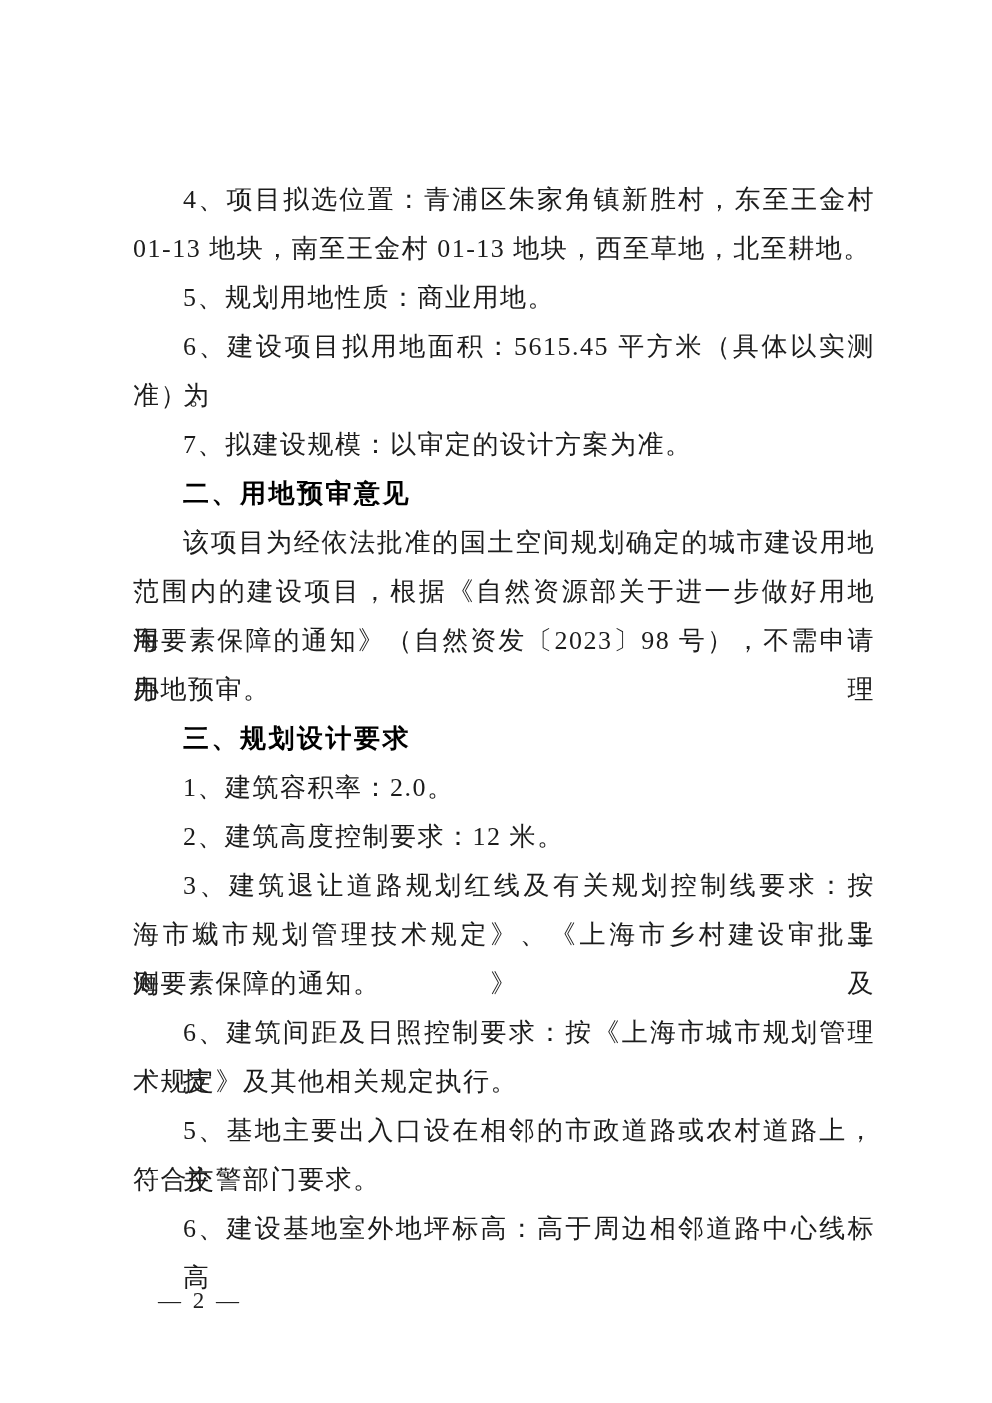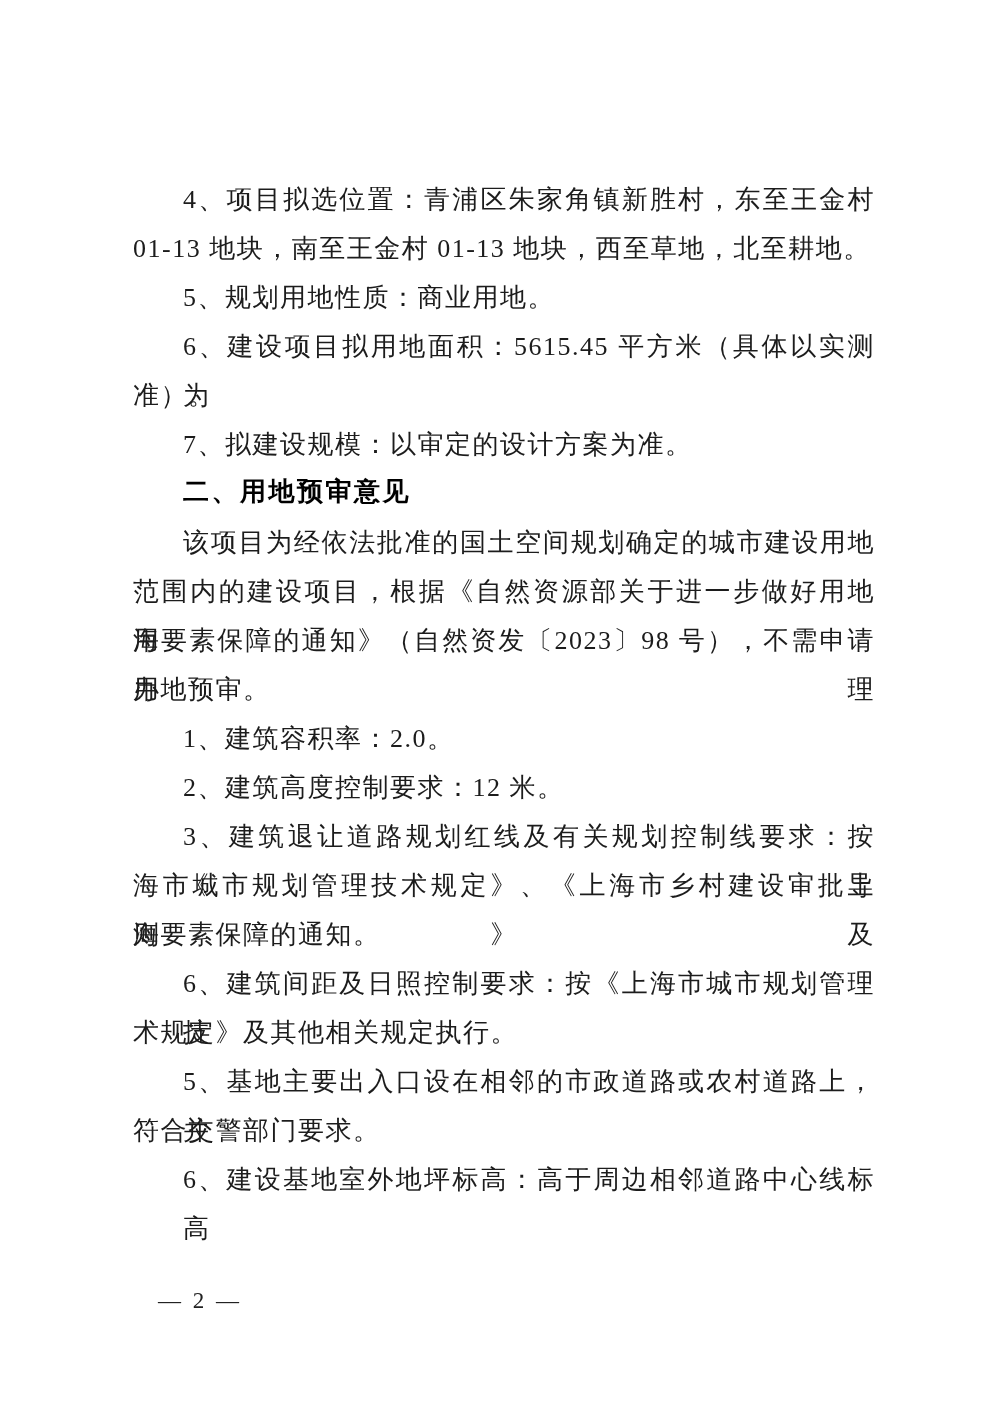--- a/index.html
+++ b/index.html
@@ -30,21 +30,21 @@
   }
   .line.justify {
     white-space: normal;
     text-align: justify;
     text-align-last: justify;
   }
   .line.indent {
     padding-left: 50px;
   }
   .para.heading .line {
-    font-family: Liberation Mono, monospace;
+    font-family: Liberation Sans, sans-serif;
     font-weight: 700;
     color: #000000;
     letter-spacing: 2.5px;
   }
   .footer {
     position: absolute;
     left: 158px;
     top: 1276px;
     height: 49px;
     line-height: 49px;
@@ -75,20 +75,23 @@
       </div>
       <div class="para heading">
         <div class="line indent">二、用地预审意见</div>
       </div>
       <div class="para body">
         <div class="line indent justify">该项目为经依法批准的国土空间规划确定的城市建设用地</div>
         <div class="line justify">范围内的建设项目，根据《自然资源部关于进一步做好用地用</div>
         <div class="line justify">海要素保障的通知》（自然资发〔2023〕98 号），不需申请办理</div>
         <div class="line">用地预审。</div>
       </div>
+      <div class="para heading">
+        <div class="line indent">三、规划设计要求</div>
+      </div>
       <div class="para body">
         <div class="line indent">1、建筑容积率：2.0。</div>
       </div>
       <div class="para body">
         <div class="line indent">2、建筑高度控制要求：12 米。</div>
       </div>
       <div class="para body">
         <div class="line indent justify">3、建筑退让道路规划红线及有关规划控制线要求：按《上</div>
         <div class="line justify">海市城市规划管理技术规定》、《上海市乡村建设审批导则》及</div>
         <div class="line">海要素保障的通知。</div>

